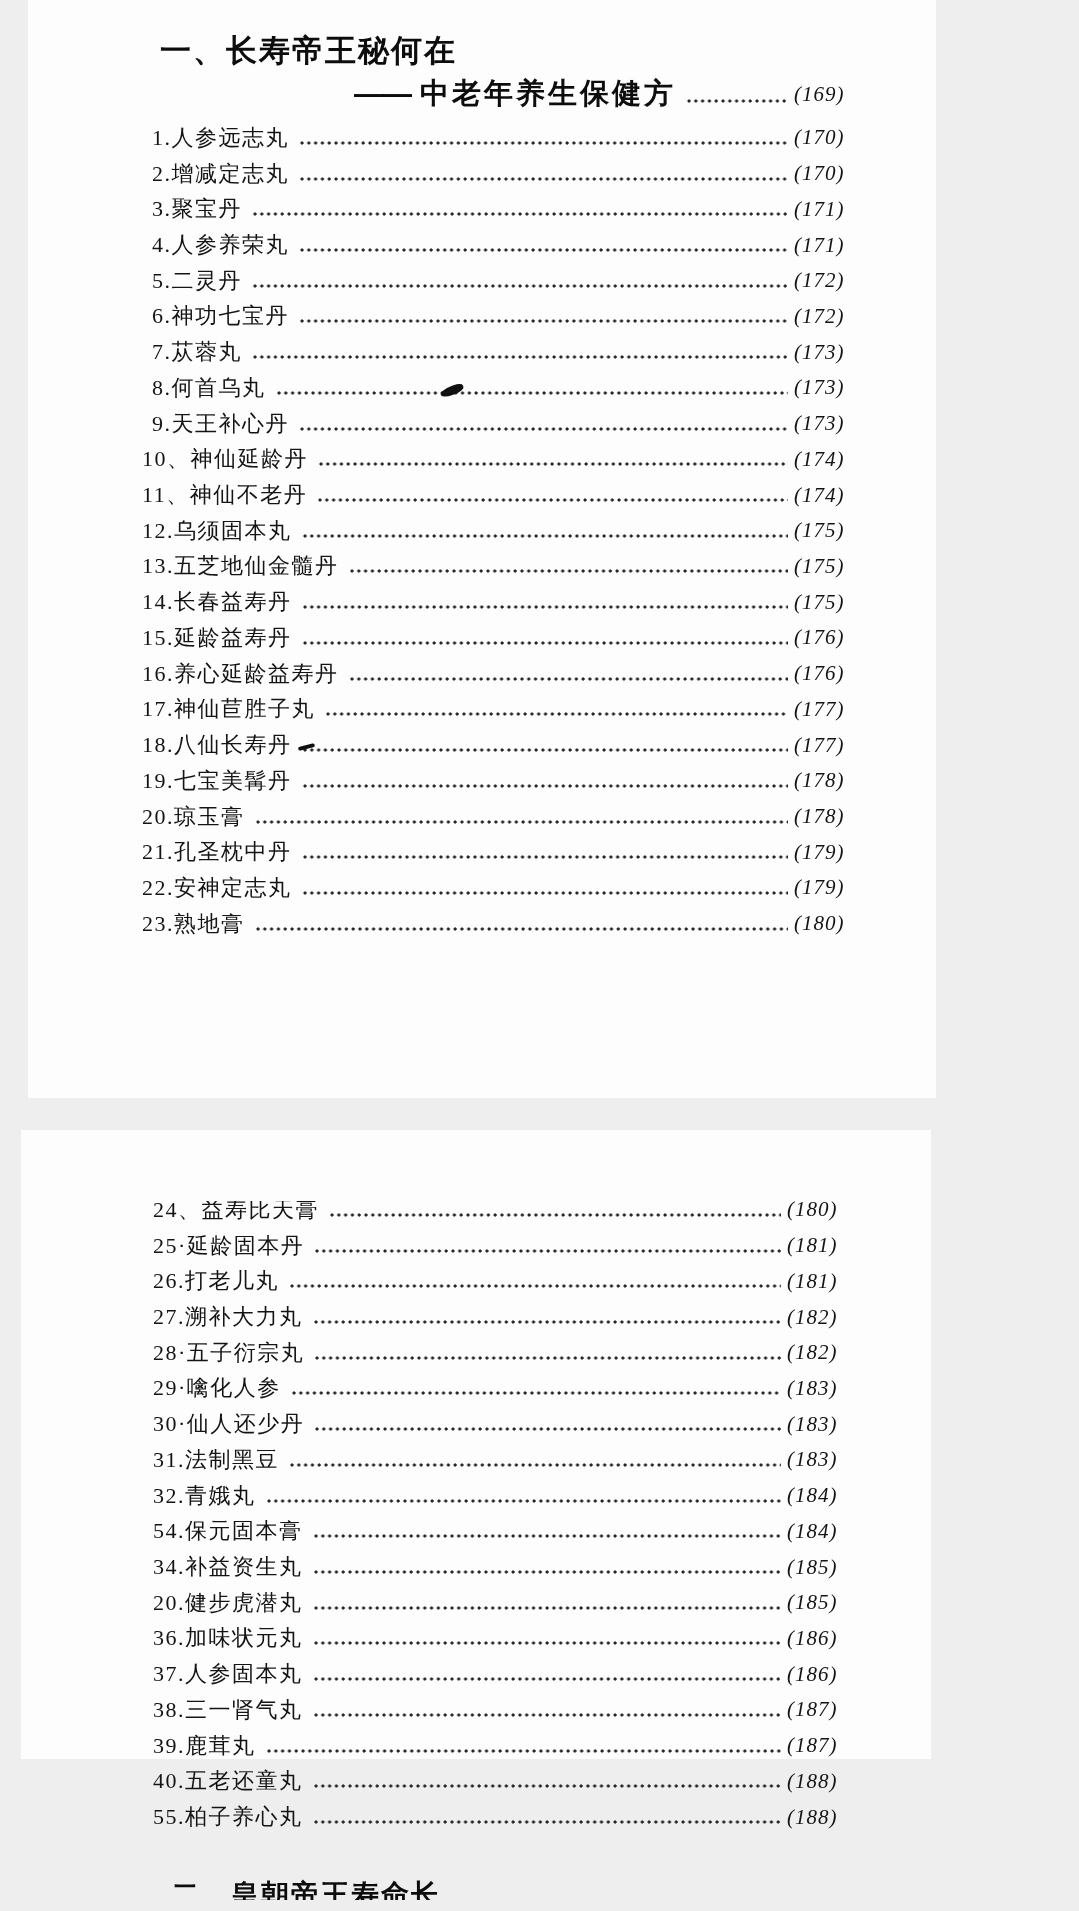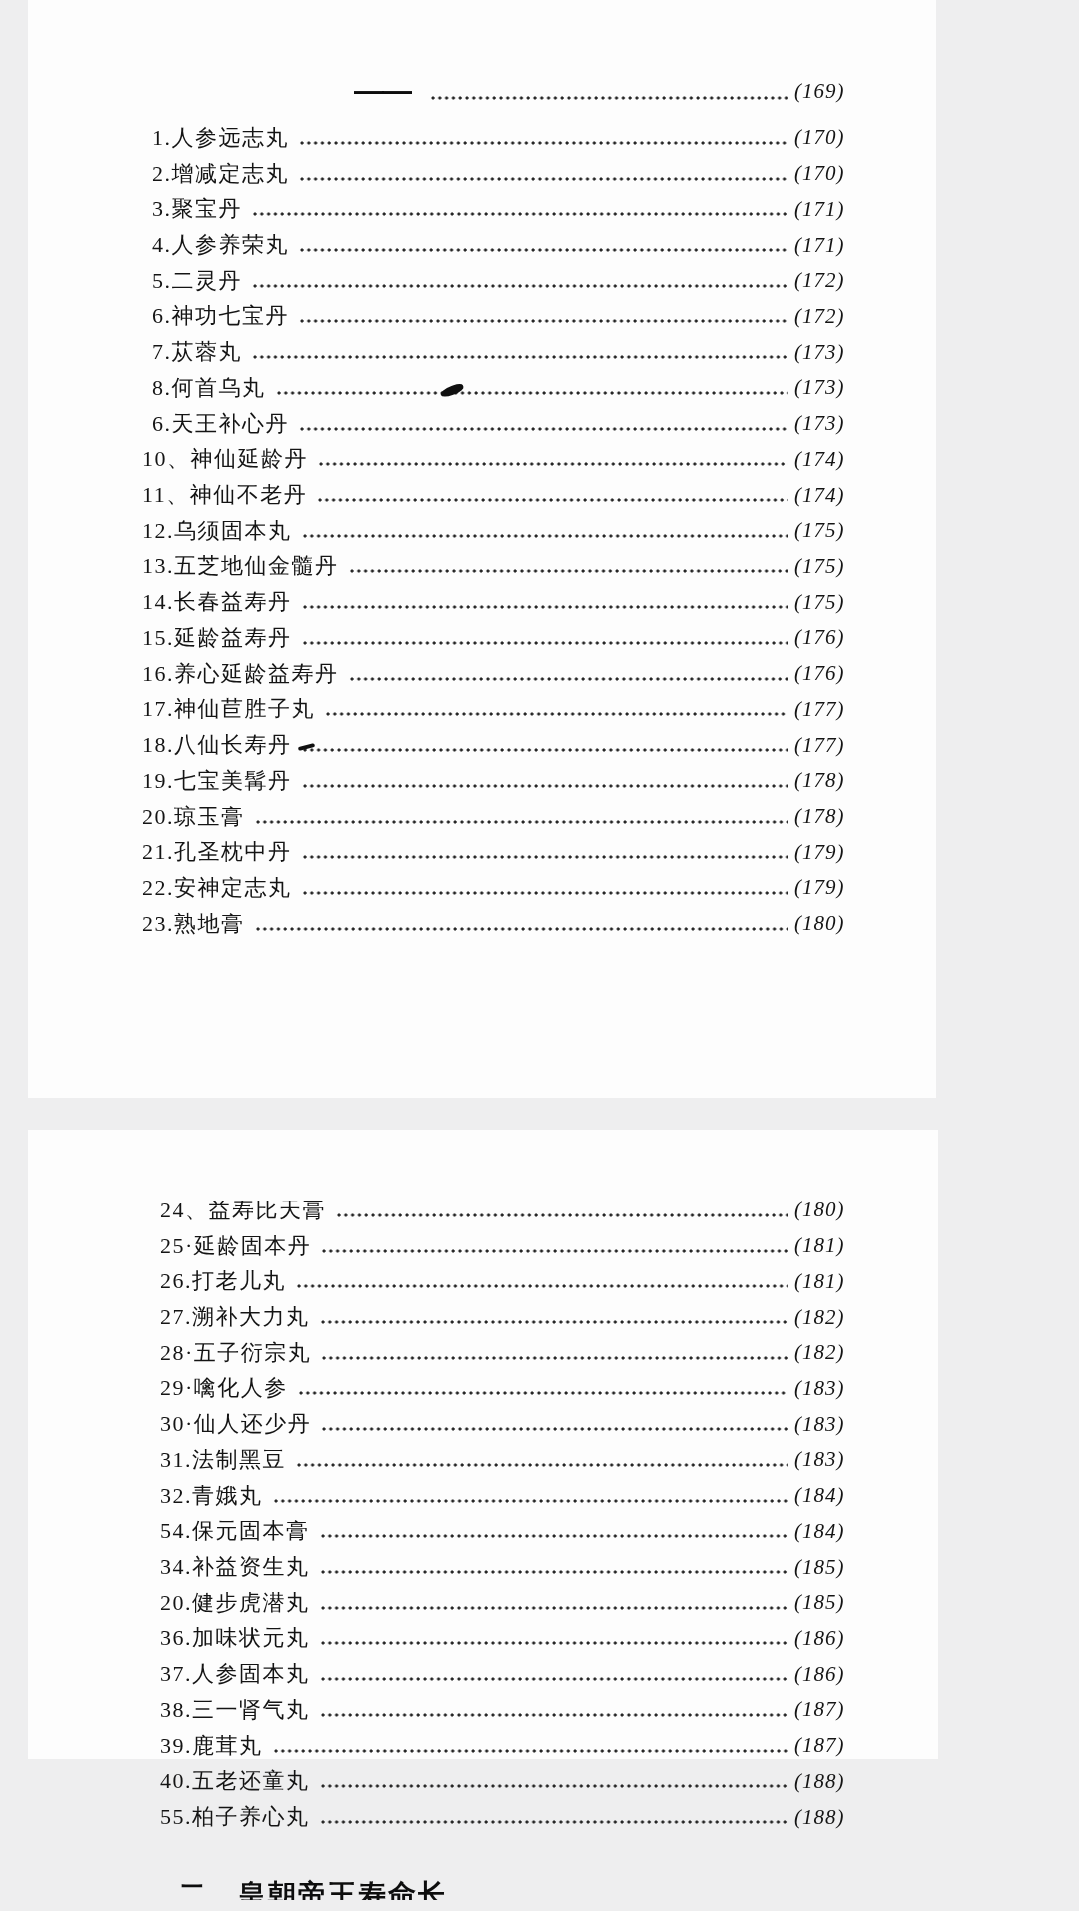--- a/index.html
+++ b/index.html
@@ -9,21 +9,21 @@
     background:#eeeeef;
     overflow:hidden;
     font-family:"Liberation Serif", serif;
     color:#161616;
   }
   .page{
     position:absolute;
     background:#fdfdfd;
   }
   .page1{ left:28px; top:0; width:908px; height:1098px; }
-  .page2{ left:28px; top:1130px; width:910px; height:629px; }
+  .page2{ left:21px; top:1130px; width:910px; height:629px; }
 
   .section-title{
     position:absolute; left:132px; top:30px;
     margin:0;
     font-family:"Liberation Sans", sans-serif;
     font-size:31px; font-weight:700; color:#0d0d0d;
     letter-spacing:2px; white-space:nowrap;
   }
   .subtitle-row{
     position:absolute; left:326px; top:74px; right:64px;
@@ -90,22 +90,24 @@
     letter-spacing:2px; white-space:nowrap;
     clip-path: inset(0 0 14px 0);
   }
 </style>
 </head>
 <body>
 
 <div class="canvas">
 
   <section class="page page1">
+    <h1 class="section-title">一、长寿帝王秘何在</h1>
     <div class="subtitle-row">
       <span class="subtitle-dash">——</span>
+      <span class="subtitle-text">中老年养生保健方</span>
       <span class="leader sub-leader"></span>
       <span class="pageno">(169)</span>
     </div>
     <div class="rows rows1">
         <div class="row indent">
     <span class="label">1.人参远志丸</span>
     <span class="leader"></span>
     <span class="pageno">(170)</span>
   </div>
         <div class="row indent">
@@ -139,21 +141,21 @@
     <span class="pageno">(173)</span>
   </div>
         <div class="row indent">
     <span class="label">8.何首乌丸</span>
     <span class="leader">
             <span class="mark mark-smudge"></span>
           </span>
     <span class="pageno">(173)</span>
   </div>
         <div class="row indent">
-    <span class="label">6.天王补心丹</span>
+    <span class="label">9.天王补心丹</span>
     <span class="leader"></span>
     <span class="pageno">(173)</span>
   </div>
         <div class="row">
     <span class="label">10、神仙延龄丹</span>
     <span class="leader"></span>
     <span class="pageno">(174)</span>
   </div>
         <div class="row">
     <span class="label">11、神仙不老丹</span>

